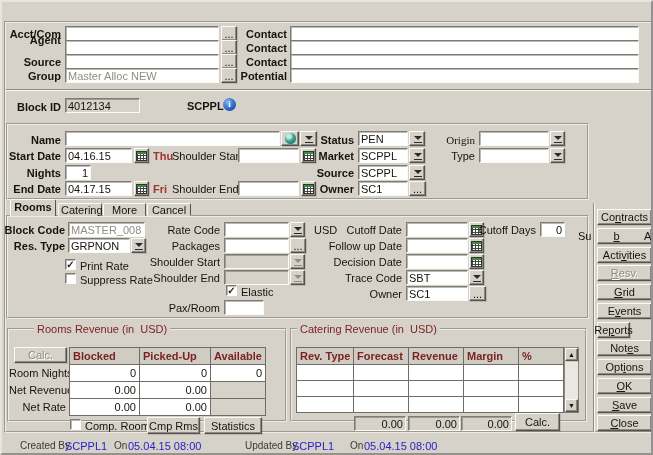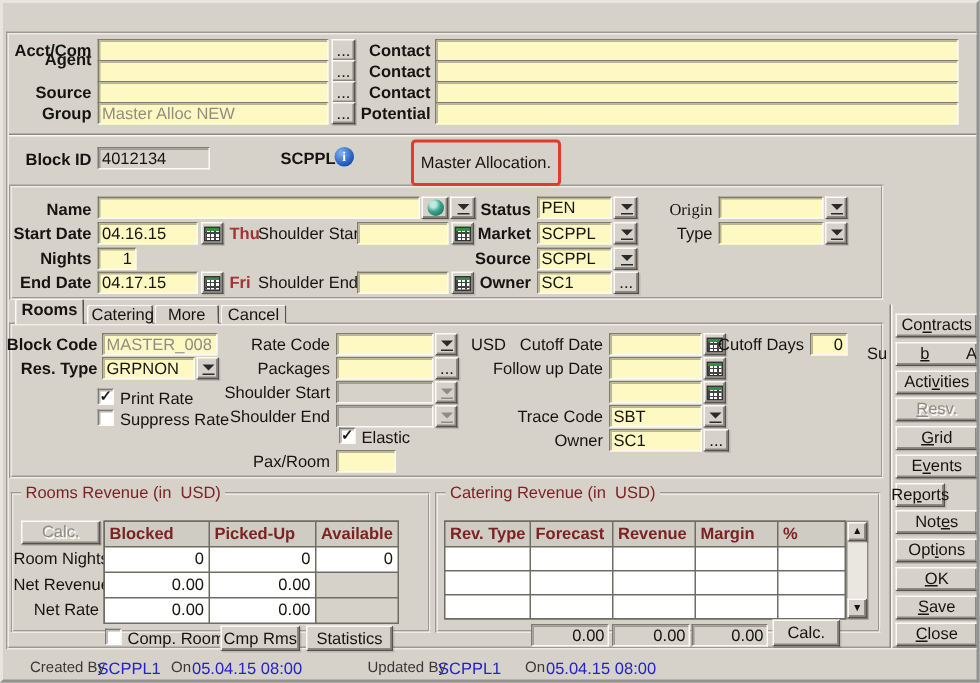--- a/index.html
+++ b/index.html
@@ -13,21 +13,21 @@
   .titlebar .t{font-weight:bold;color:#16163a;font-size:11px;white-space:nowrap;line-height:14px;}
   .appicon{width:13px;height:11px;background:#f2c12e;border:1px solid #8a6a10;position:relative;flex:0 0 auto;}
   .appicon::after{content:"";position:absolute;left:1px;top:1px;width:5px;height:5px;background:#d23b2a;}
   .etched{position:absolute;border:2px groove #efece4;}
   .hsep{position:absolute;height:0;border-top:1px solid #8c8a80;border-bottom:1px solid #faf9f4;}
   .vsep{position:absolute;width:0;border-left:1px solid #8c8a80;border-right:1px solid #faf9f4;}
   .lb{position:absolute;height:13px;line-height:13px;white-space:nowrap;}
   .lb.r{text-align:right;}
   .b{font-weight:bold;}
   .day{color:#a03434;font-weight:bold;}
-  .fld{position:absolute;height:15px;line-height:12px;background:#fef9c3;padding:1px 2px;
+  .fld{position:absolute;height:15px;line-height:12px;background:#ffffff;padding:1px 2px;
        border:1px solid;border-color:#7e7c72 #fbfaf5 #fbfaf5 #7e7c72;
        box-shadow:inset 1px 1px 0 rgba(55,55,50,.35);white-space:nowrap;overflow:hidden;}
   .fld.ro,.fld.dis{background:#d6d2ca;}
   .fld.gt{color:#8f8d83;}
   .num{text-align:right;}
   .btn{position:absolute;background:#d6d2ca;text-align:center;
        border:1px solid;border-color:#fbfaf5 #55534c #55534c #fbfaf5;
        box-shadow:inset -1px -1px 0 #8c8a80,1px 1px 0 rgba(0,0,0,.12);
        display:flex;align-items:center;justify-content:center;white-space:pre;cursor:default;}
   .btn.dis{color:#8f8d83;text-shadow:1px 1px 0 #fff;}
@@ -105,23 +105,20 @@
   <div class="fld" style="left:288px;top:38px;width:349px;"></div>
   <div class="lb r b" style="left:226px;top:54px;width:59px;">Contact</div>
   <div class="fld" style="left:288px;top:52px;width:349px;"></div>
   <div class="lb r b" style="left:226px;top:68px;width:59px;">Potential</div>
   <div class="fld" style="left:288px;top:66px;width:349px;"></div>
 
   <div class="lb r b" style="left:0;top:99px;width:59px;">Block ID</div>
   <div class="fld ro" style="left:63px;top:96px;width:75px;">4012134</div>
   <div class="lb b" style="left:185px;top:98px;">SCPPL</div>
   <span class="i-info" style="left:221px;top:96px;">i</span>
-  <div class="redbox" style="left:272px;top:91px;width:100px;height:31px;">
-    <span>Master Allocation.</span>
-  </div>
 
   <div class="lb r b" style="left:0;top:132px;width:59px;">Name</div>
   <div class="fld" style="left:63px;top:129px;width:215px;"></div>
   <div class="btn" style="left:279px;top:129px;width:18px;height:15px;"><span class="i-globe"></span></div>
   <div class="btn" style="left:298px;top:129px;width:17px;height:15px;"><span class="i-lov"></span></div>
 
   <div class="lb r b" style="left:293px;top:132px;width:59px;">Status</div>
   <div class="fld" style="left:356px;top:129px;width:50px;">PEN</div>
   <div class="btn" style="left:407px;top:129px;width:16px;height:15px;"><span class="i-lov"></span></div>
 
@@ -203,35 +200,36 @@
   <div class="fld" style="left:222px;top:298px;width:40px;"></div>
 
   <div class="lb r" style="left:308px;top:222px;width:92px;">Cutoff Date</div>
   <div class="fld" style="left:404px;top:220px;width:62px;"></div>
   <div class="btn" style="left:467px;top:220px;width:15px;height:15px;"><span class="i-cal"></span></div>
 
   <div class="lb r" style="left:308px;top:238px;width:92px;">Follow up Date</div>
   <div class="fld" style="left:404px;top:236px;width:62px;"></div>
   <div class="btn" style="left:467px;top:236px;width:15px;height:15px;"><span class="i-cal"></span></div>
 
+  <div class="lb r" style="left:308px;top:254px;width:92px;">Decision Date</div>
   <div class="fld" style="left:404px;top:252px;width:62px;"></div>
   <div class="btn" style="left:467px;top:252px;width:15px;height:15px;"><span class="i-cal"></span></div>
 
   <div class="lb r" style="left:308px;top:270px;width:92px;">Trace Code</div>
   <div class="fld" style="left:404px;top:268px;width:62px;">SBT</div>
   <div class="btn" style="left:467px;top:268px;width:15px;height:15px;"><span class="i-lov"></span></div>
 
   <div class="lb r" style="left:308px;top:286px;width:92px;">Owner</div>
   <div class="fld" style="left:404px;top:284px;width:62px;">SC1</div>
   <div class="btn" style="left:467px;top:284px;width:17px;height:15px;"><span>...</span></div>
 
   <div class="lb r" style="left:446px;top:222px;width:88px;">Cutoff Days</div>
   <div class="fld num" style="left:538px;top:220px;width:25px;">0</div>
 
-  <fieldset class="fs" style="left:5px;top:321px;width:280px;height:99px;">
+  <fieldset class="fs" style="left:5px;top:321px;width:280px;height:99px;padding-left:20px;">
     <legend>Rooms Revenue (in  USD)</legend>
     <div class="btn dis" style="left:5px;top:12px;width:53px;height:16px;">Calc.</div>
     <div class="lb r" style="left:0;top:32px;width:57px;">Room Nights</div>
     <div class="lb r" style="left:0;top:49px;width:57px;">Net Revenue</div>
     <div class="lb r" style="left:0;top:66px;width:57px;">Net Rate</div>
     <div class="grid" style="left:60px;top:12px;grid-template-columns:69px 70px 54px;">
       <div class="c h">Blocked</div>
       <div class="c h">Picked-Up</div>
       <div class="c h">Available</div>
       <div class="c n">0</div>

